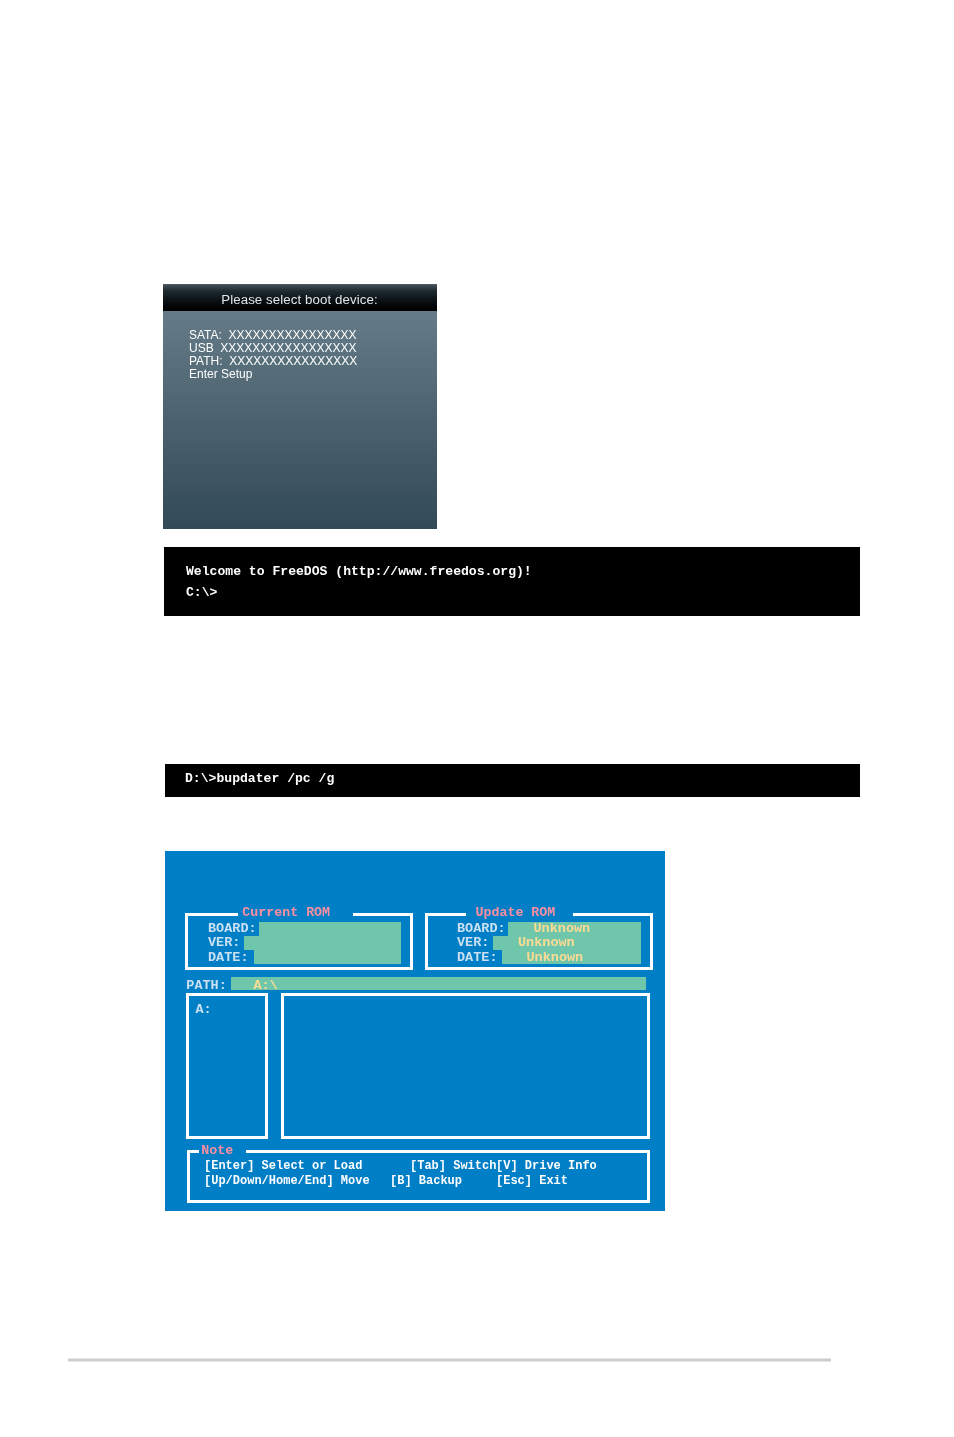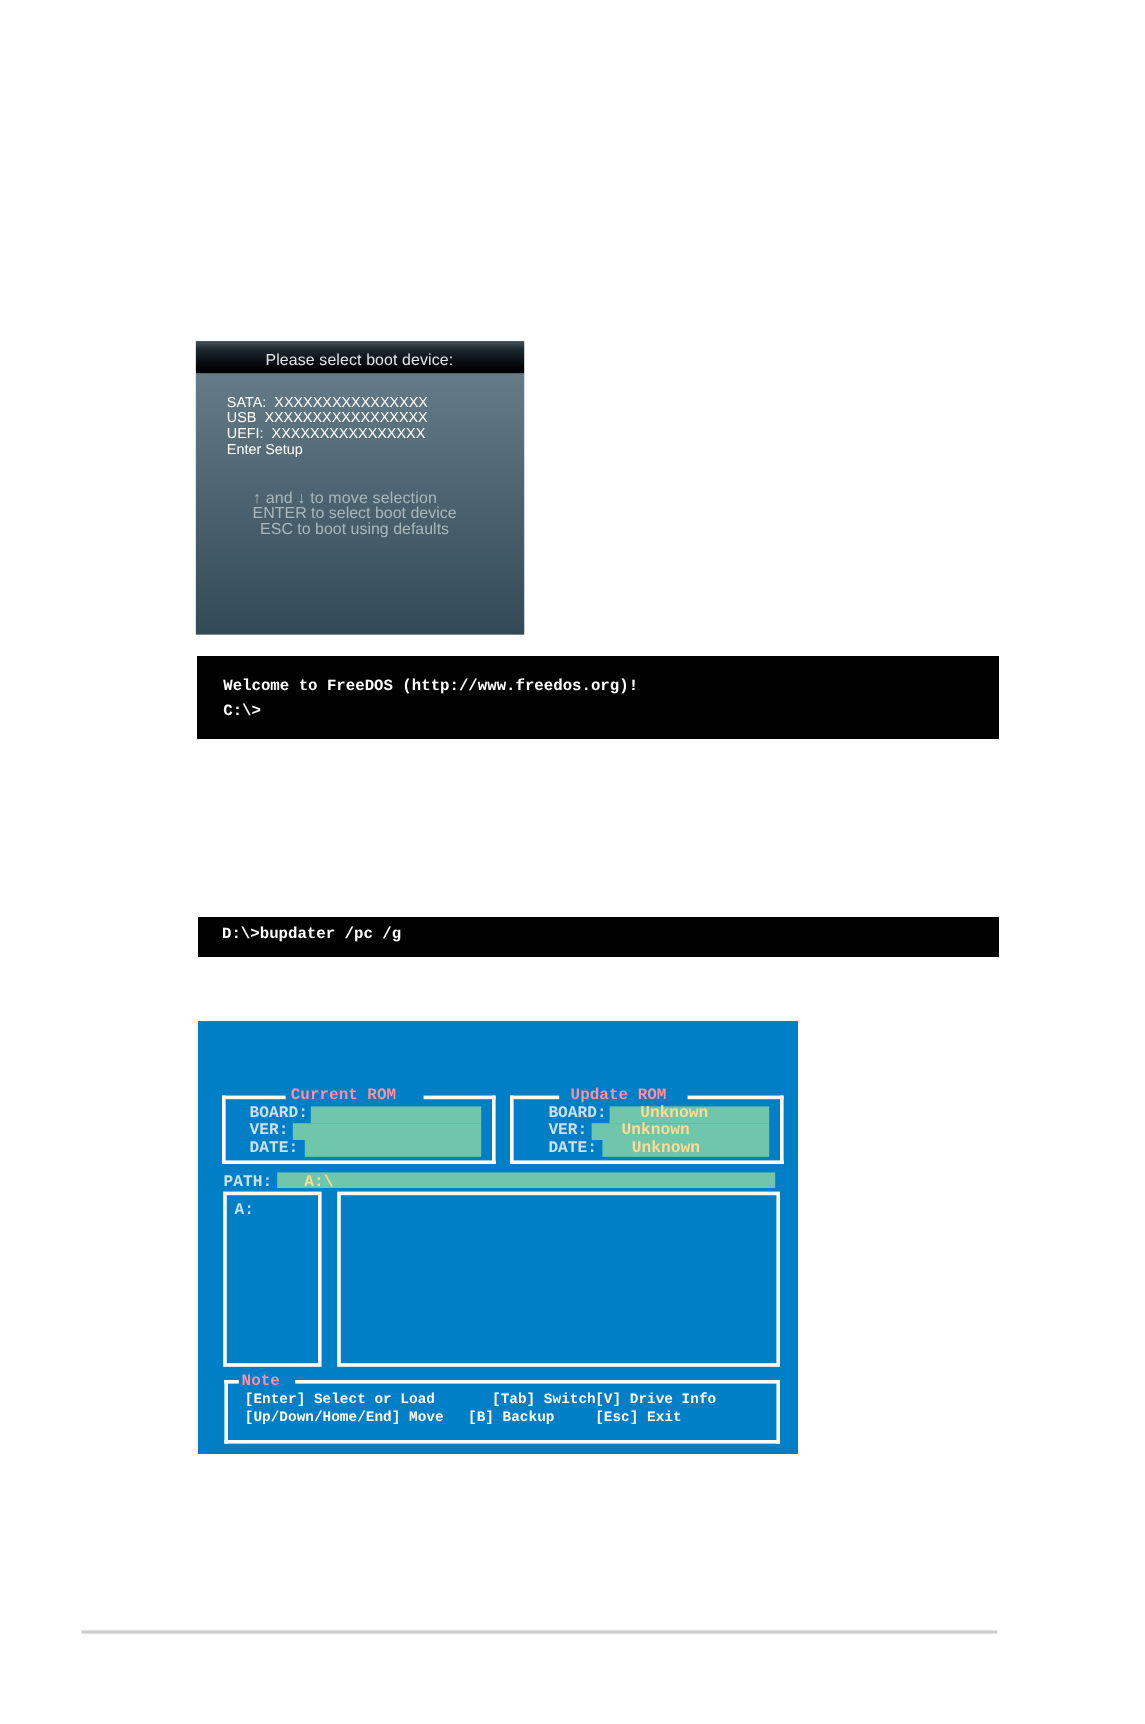--- a/index.html
+++ b/index.html
@@ -33,21 +33,21 @@
   }
   #boot-hints {
     position:absolute; left:-4px; top:123.5px; width:273px; text-align:center;
     color:#a9b7bd; font-size:13.3px; line-height:13.2px;
   }
   #boot-hints .hint-move { position:relative; left:-8px; letter-spacing:0.13px; }
 
   
   .dos-box {
     position:absolute; background:#000000; color:#ffffff;
-    font-family:"Liberation Mono", monospace; font-weight:bold;
+    font-family:"Liberation Mono", monospace; font-weight:bold;padding-left:28px;
   }
   .dos-line { position:absolute; white-space:pre; font-size:13.1px; letter-spacing:0px; }
   #freedos-box { left:164px; top:547px; width:668px; height:68.5px; }
   #bupdater-cmd-box { left:165px; top:764px; width:667px; height:32.5px; }
 
   
   #bupdater {
     position:absolute; left:165px; top:851px; width:500px; height:360px;
     background:#007ec6;
     font-family:"Liberation Mono", monospace; font-weight:bold;
@@ -69,27 +69,22 @@
   }
 </style>
 </head>
 <body>
 
 <div id="boot-dialog">
   <div id="boot-dialog-titlebar"></div>
   <div id="boot-dialog-title">Please select boot device:</div>
   <div class="boot-item" style="top:44px">SATA:  XXXXXXXXXXXXXXXX</div>
   <div class="boot-item" style="top:57px">USB  XXXXXXXXXXXXXXXXX</div>
-  <div class="boot-item" style="top:70px">UEFI:  XXXXXXXXXXXXXXXX</div>
+  <div class="boot-item" style="top:70px">PATH:  XXXXXXXXXXXXXXXX</div>
   <div class="boot-item" style="top:83px">Enter Setup</div>
-  <div id="boot-hints">
-    <div class="hint-move">↑ and ↓ to move selection</div>
-    <div>ENTER to select boot device</div>
-    <div>ESC to boot using defaults</div>
-  </div>
 </div>
 
 <div class="dos-box" id="freedos-box">
   <div class="dos-line" style="left:22px; top:17px">Welcome to FreeDOS (http://www.freedos.org)!</div>
   <div class="dos-line" style="left:22px; top:38px">C:\&gt;</div>
 </div>
 
 <div class="dos-box" id="bupdater-cmd-box">
   <div class="dos-line" style="left:20px; top:7px">D:\&gt;bupdater /pc /g</div>
 </div>

